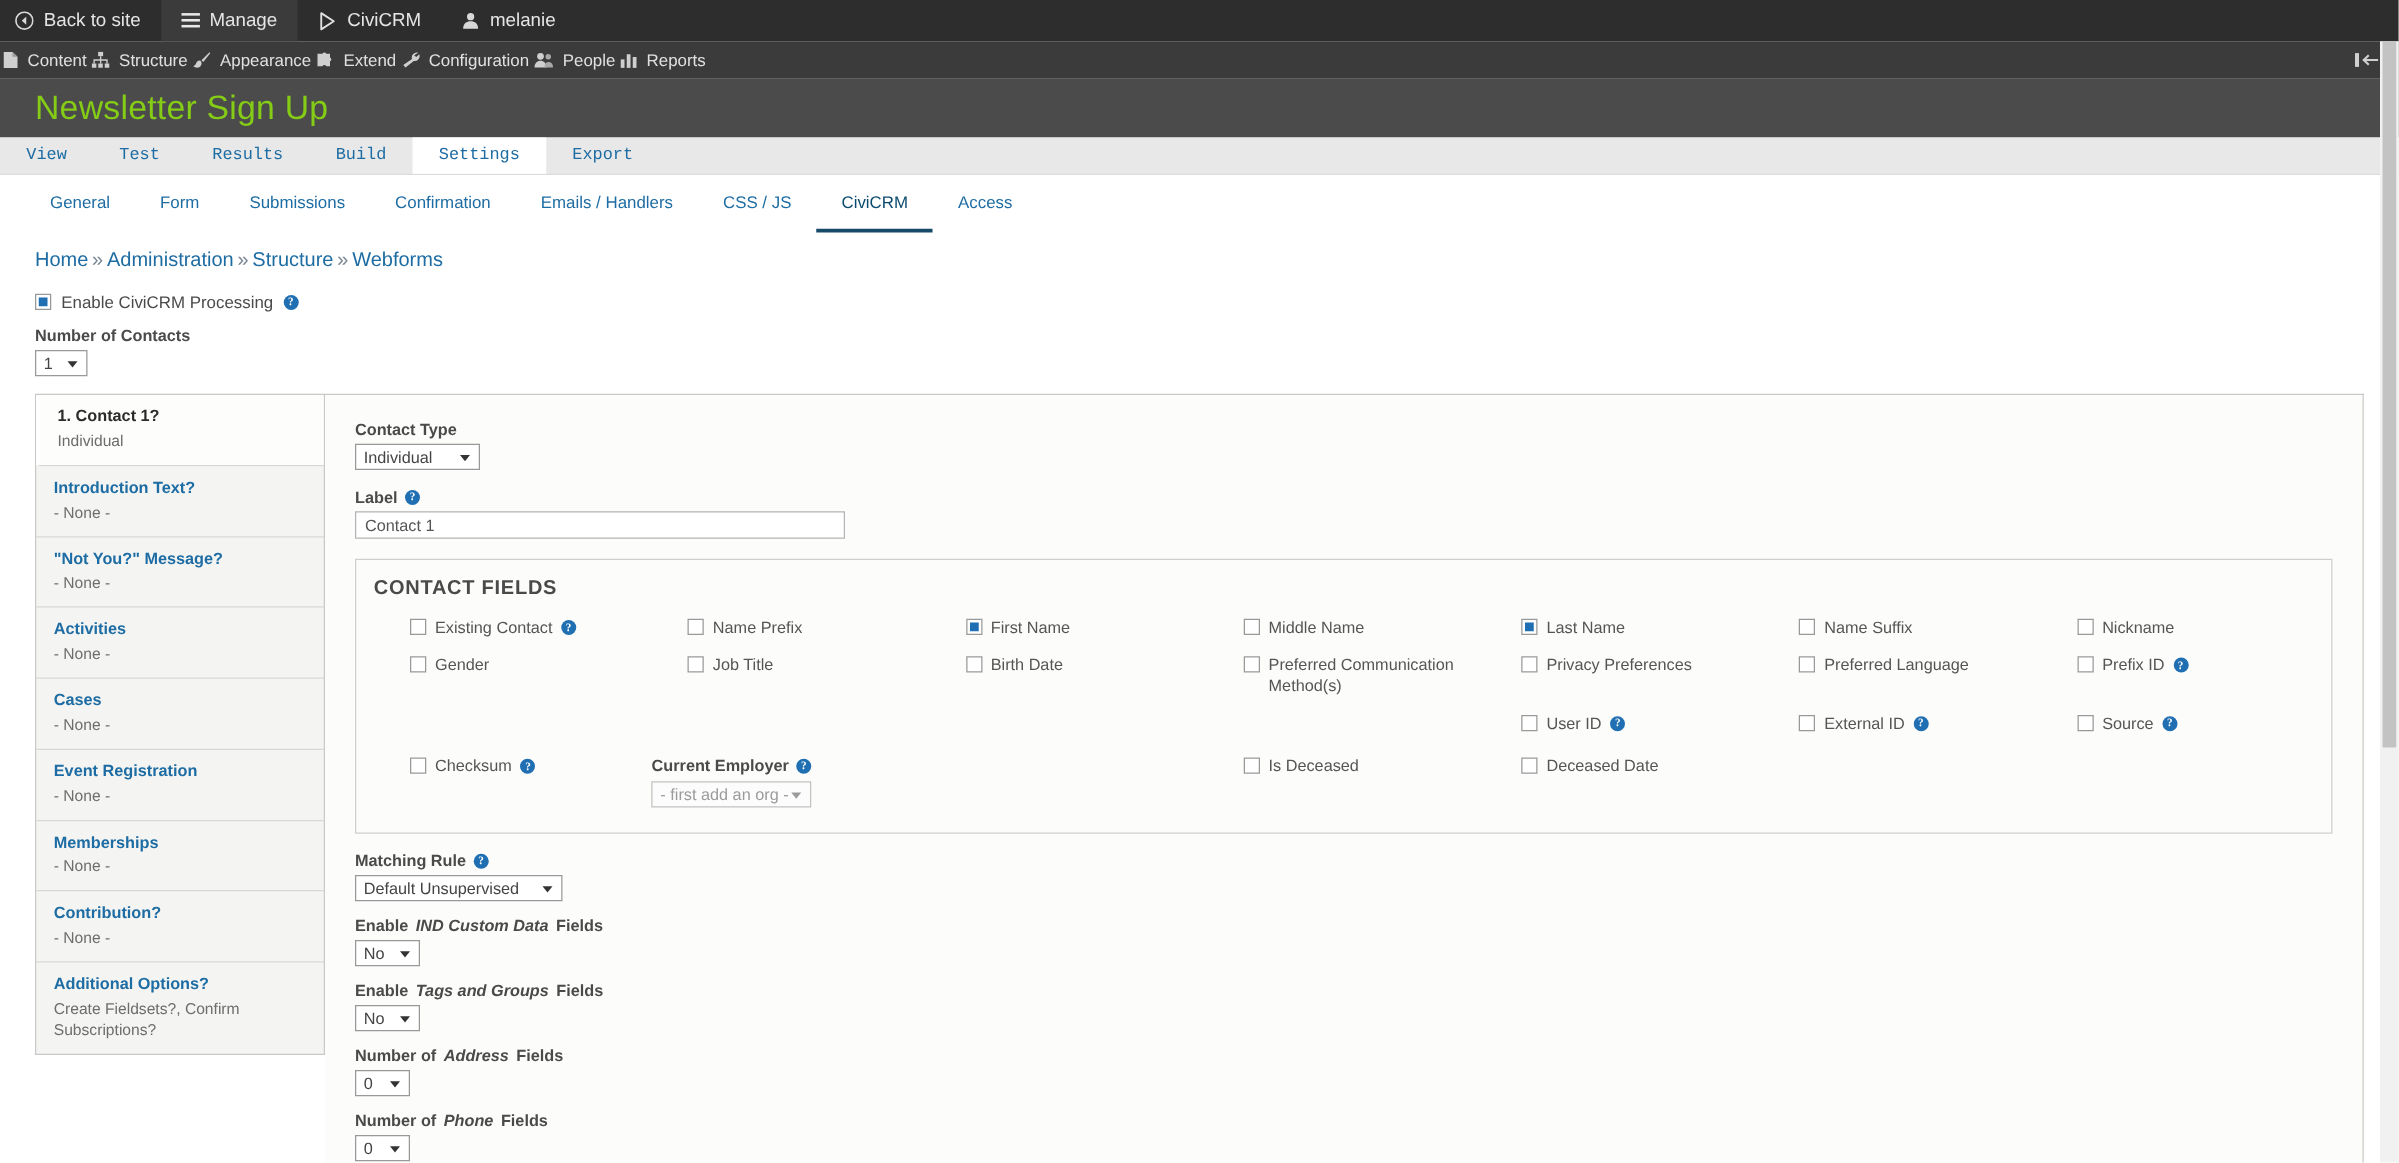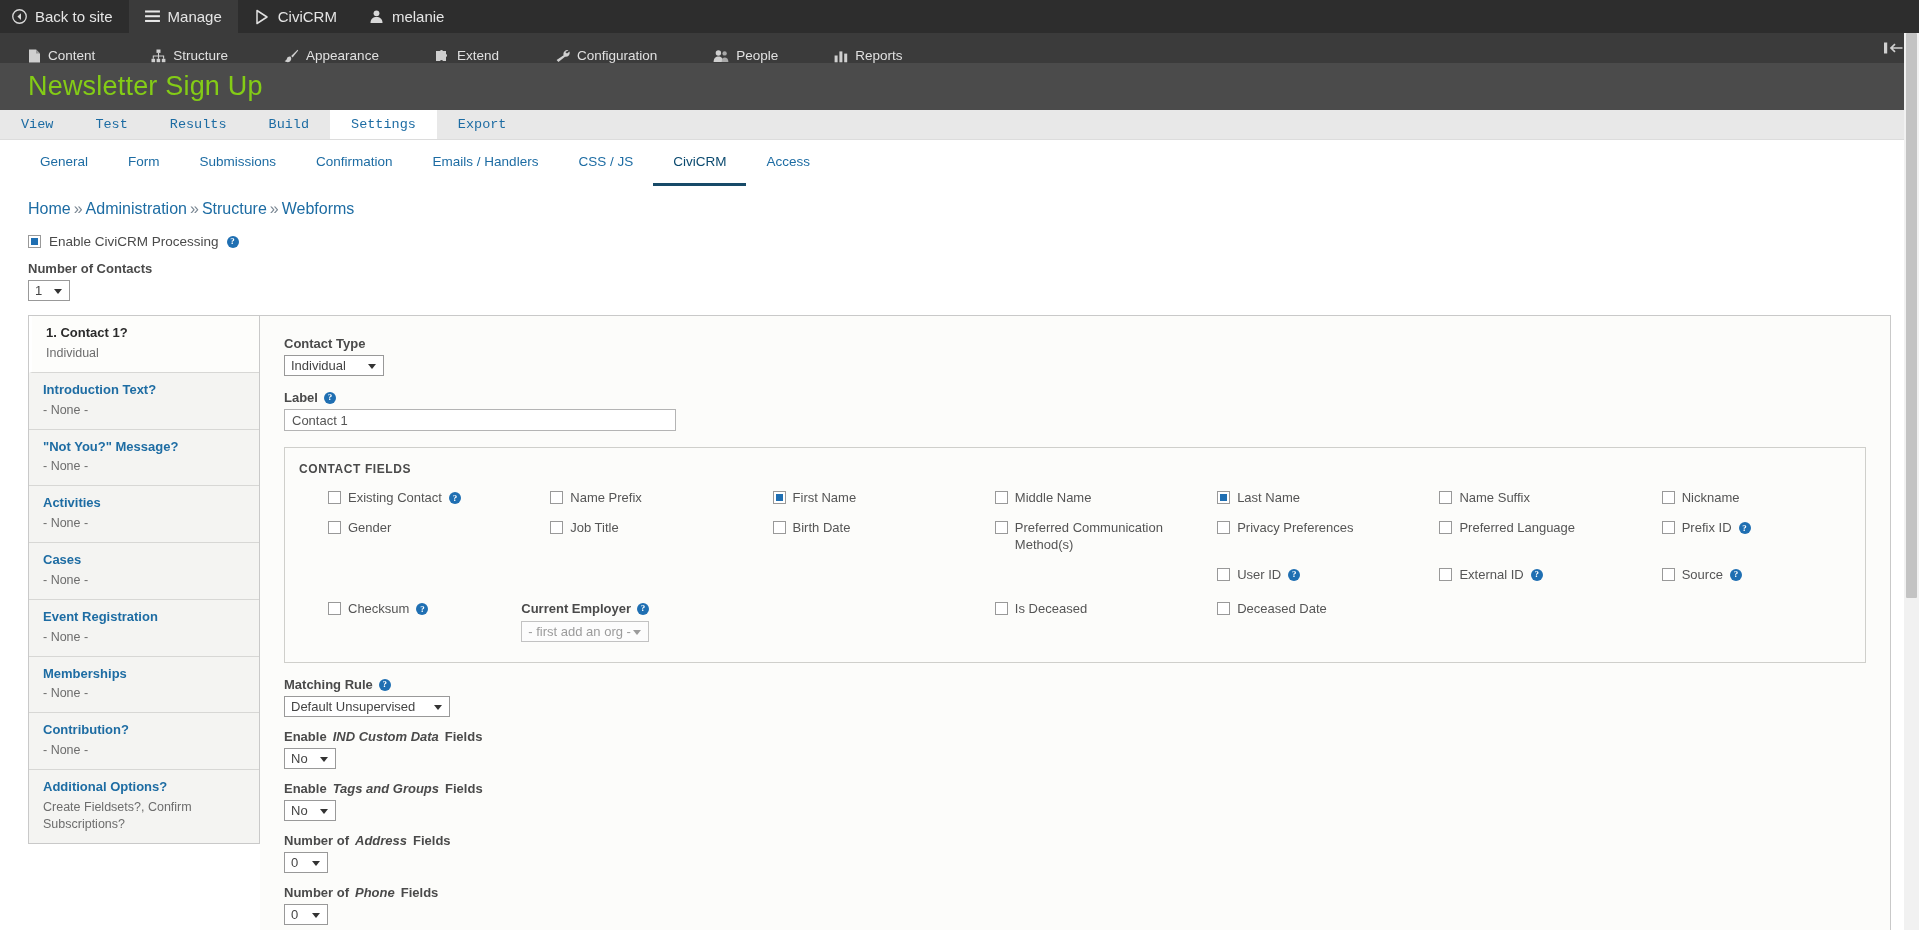--- a/index.html
+++ b/index.html
@@ -34,23 +34,23 @@
 
   .toolbar-tray {
     background: #3b3b3b;
     height: 30px;
     display: flex;
     align-items: stretch;
     position: relative;
   }
   .tray-item {
     display: flex;
-    align-items: flex-end;
+    align-items: center;
     gap: 7px;
-    padding: 0 28px;
+    padding: 0 2px;
     color: #e0e0e0;
     font-size: 13.5px;
     white-space: nowrap;
     cursor: pointer;
   }
   .tray-collapse {
     position: absolute;
     right: 14px;
     top: 0; bottom: 0;
     display: flex;
@@ -265,21 +265,21 @@
     overflow: hidden;
   }
 
   .group-box {
     border: 1px solid #cfcfcb;
     background: #fcfcfa;
     padding: 14px 14px 20px 14px;
     margin-top: 16px;
   }
   .group-title {
-    font-size: 12px;
+    font-size: 16px;
     font-weight: bold;
     letter-spacing: .6px;
     color: #4a4a4a;
     margin-bottom: 14px;
   }
 
   .cf-grid {
     display: grid;
     grid-template-columns: repeat(7, 1fr);
     row-gap: 14px;

